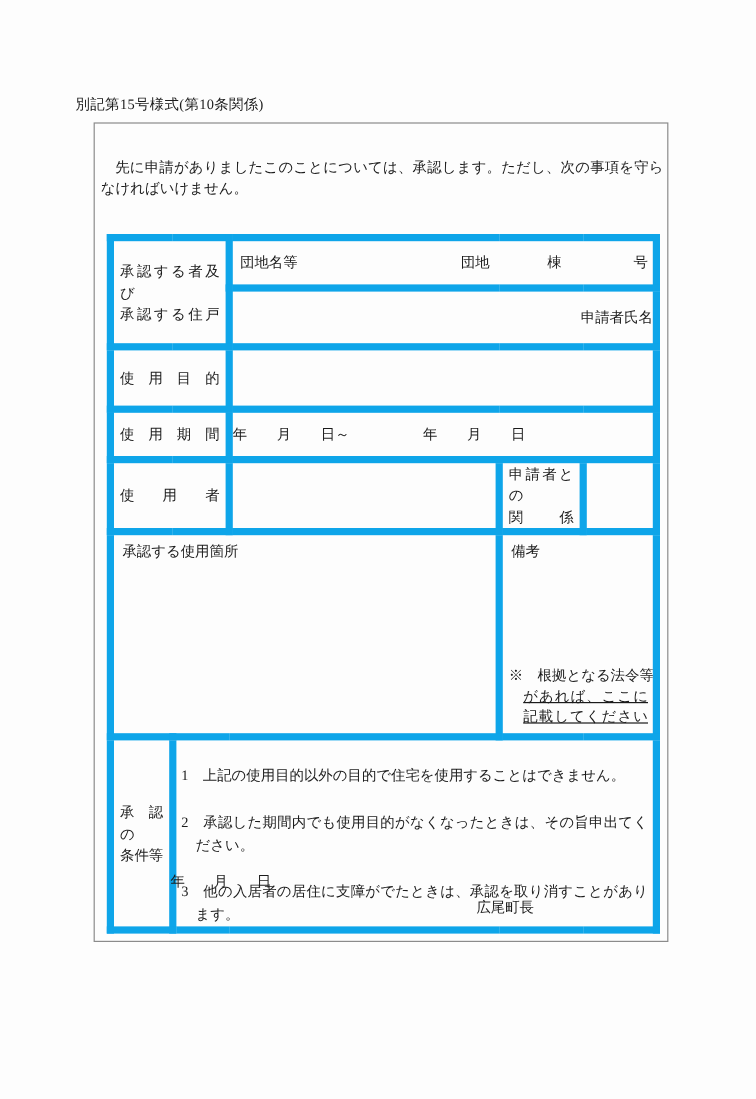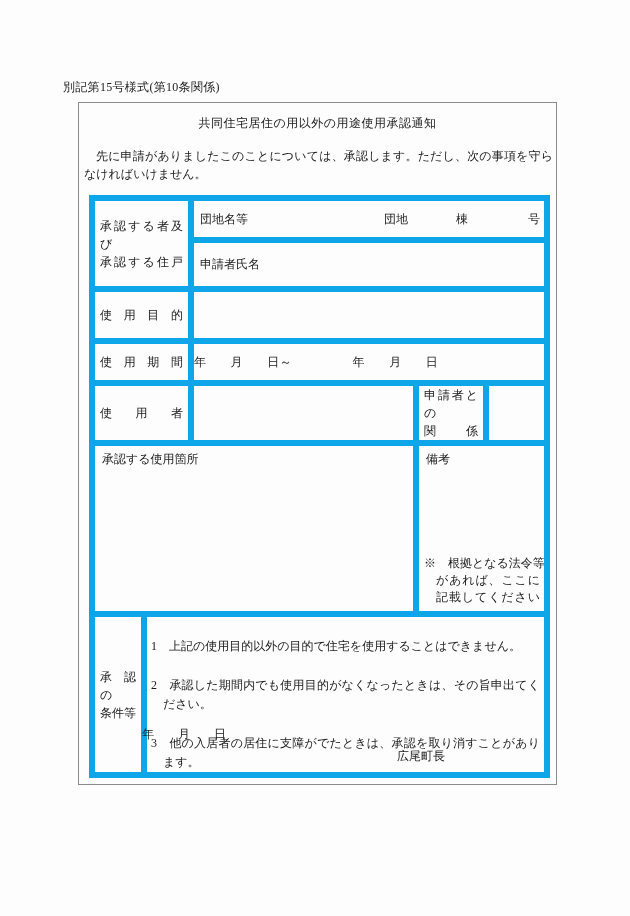--- a/index.html
+++ b/index.html
@@ -6,52 +6,51 @@
   body{
     width:630px;height:916px;background:#fdfdfd;
     font-family:"Liberation Serif","DejaVu Serif",serif;
     color:#1b1b1b;font-size:12px;line-height:1.4;
     -webkit-font-smoothing:antialiased;
   }
   .page{position:relative;width:630px;height:866px;overflow:hidden;}
   .form-no{position:absolute;left:63px;top:79px;font-size:12px;letter-spacing:.3px;}
   .box{position:absolute;left:78px;top:102px;width:477px;height:681px;border:1px solid #8b8b8b;}
   .title{position:absolute;left:0;right:0;top:12px;text-align:center;letter-spacing:.5px;}
-  .intro{position:absolute;left:5px;top:44px;width:469px;margin:0;line-height:18px;text-indent:1em;text-align:justify;}
+  .intro{position:absolute;left:5px;top:27px;width:469px;margin:0;line-height:18px;text-indent:1em;text-align:justify;}
   table.form{position:absolute;left:10px;top:92px;border-collapse:collapse;table-layout:fixed;width:455px;}
   td{border:6px solid #0ea5e9;padding:0;vertical-align:middle;overflow:hidden;}
   tr.r1{height:42px;} tr.r2{height:49px;} tr.r3{height:52px;} tr.r4{height:42px;}
   tr.r5{height:42px;} tr.r6{height:171px;} tr.r7{height:111px;}
   .jl{display:block;text-align:justify;text-align-last:justify;padding:0 5px;line-height:18px;}
   .estate-cell{position:relative;}
   .estate-cell span{position:absolute;top:50%;transform:translateY(-50%);white-space:nowrap;}
   .e1{left:6px;} .e2{left:190px;} .e3{left:262px;} .e4{left:334px;}
-  .pad-cell{padding-left:6px;}
+  .pad-cell{padding-left:6px;text-align:right;}
   .period-cell{text-align:left;letter-spacing:.2px;}
   .top-cell{vertical-align:top;}
   .place-label,.remarks-label{padding:5px 0 0 7px;line-height:16px;}
   .remarks-cell{position:relative;margin-top:12px;}
   .note{position:absolute;left:5px;right:4px;bottom:5px;line-height:17px;}
   .note-first{white-space:nowrap;}
-  .note-cont{padding-left:12px;text-align:justify;text-align-last:justify;}
+  .note-cont{padding-left:12px;text-align:justify;text-align-last:justify;text-decoration:underline;}
   .cond-cell{padding:0 4px;}
   .cond{padding-left:1em;text-indent:-1em;line-height:19px;text-align:justify;margin-top:20px;}
   .date-line{position:absolute;left:63px;top:623px;white-space:nowrap;}
   .signer{position:absolute;left:318px;top:645px;white-space:nowrap;text-align:center;}
 </style>
 </head>
 <body>
 
 <div class="page">
 
   <div class="form-no">別記第15号様式(第10条関係)</div>
 
   <div class="box">
 
-    <div class="title">共同住宅居住の用以外の用途使用承認通知</div>
 
     <p class="intro">先に申請がありましたこのことについては、承認します。ただし、次の事項を守らなければいけません。</p>
 
     <table class="form">
       <colgroup>
         <col style="width:52px">
           <col style="width:47px">
           <col style="width:225px">
           <col style="width:70px">
           <col style="width:61px">

